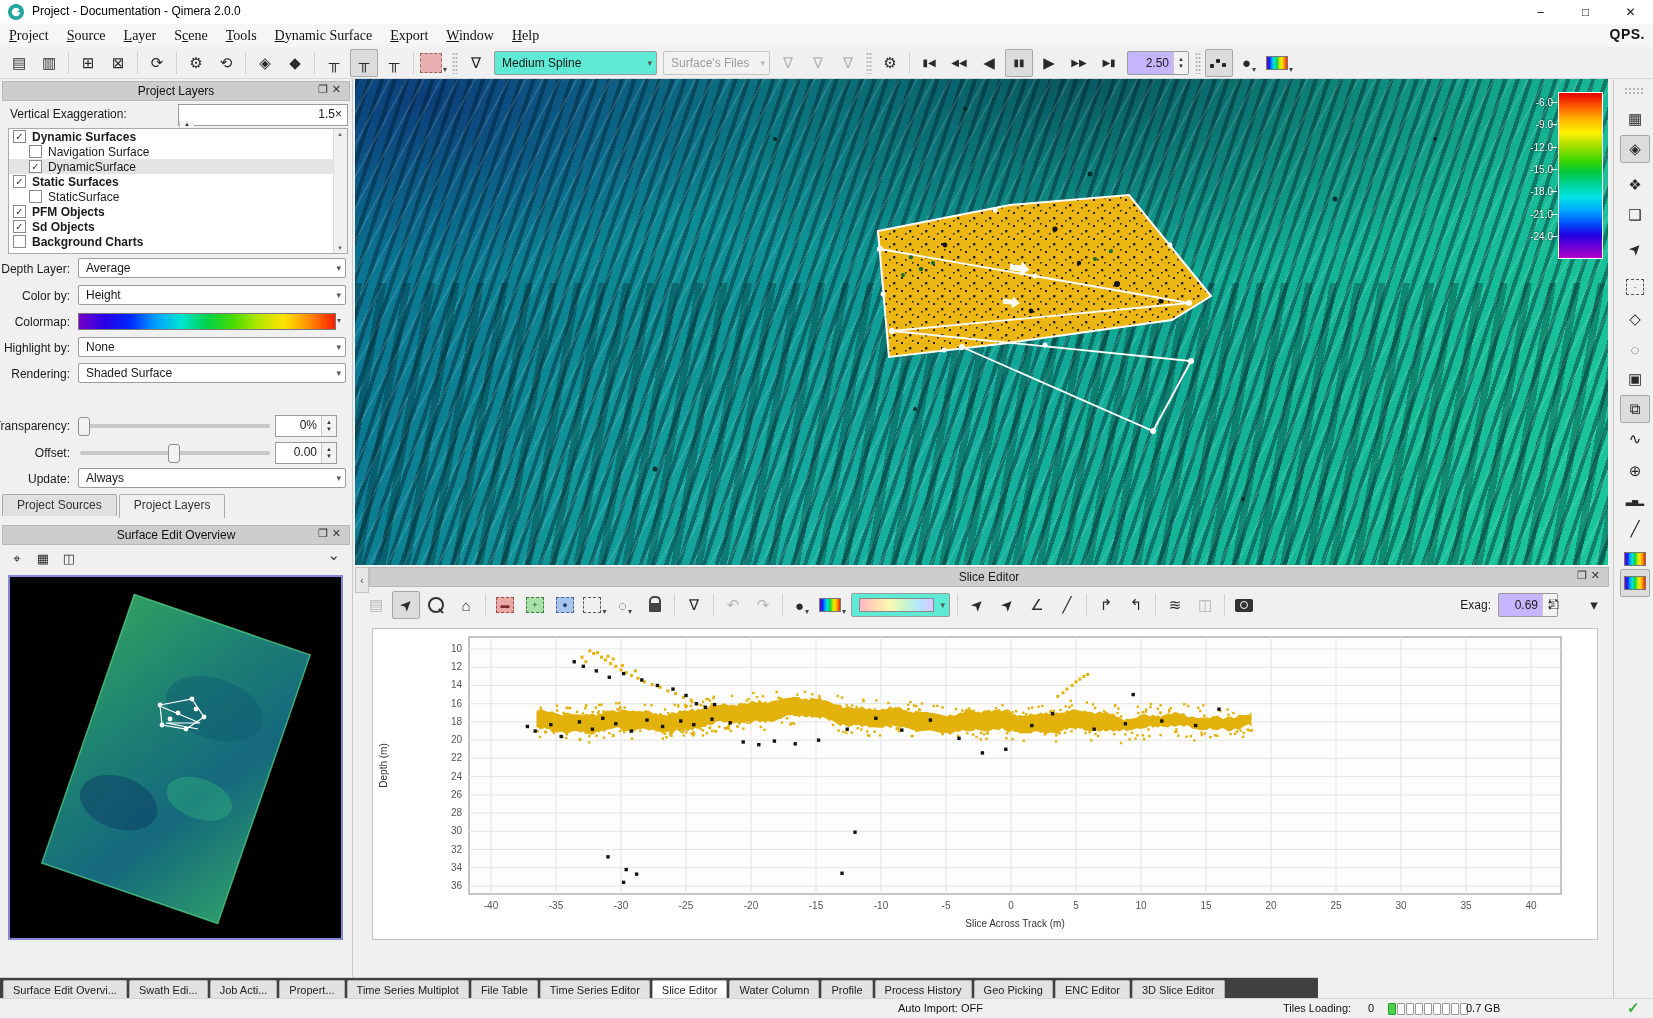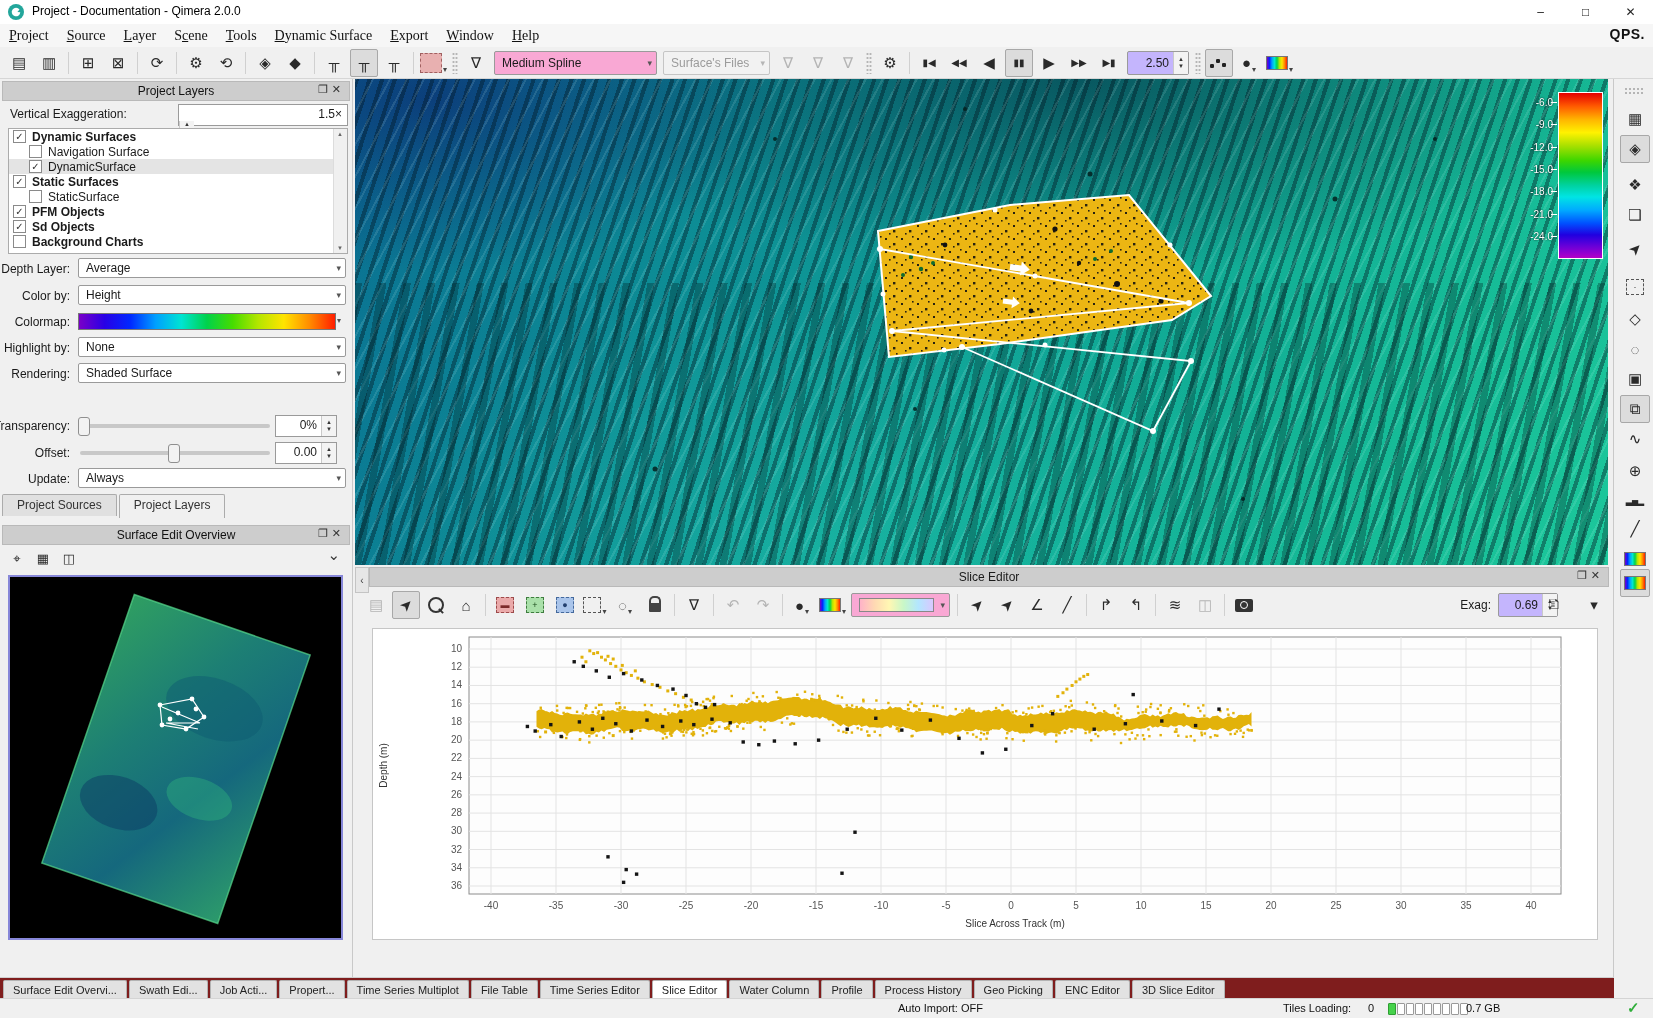--- a/index.html
+++ b/index.html
@@ -20,21 +20,21 @@
   #main-toolbar{position:absolute;left:0;top:47px;width:1653px;height:32px;background:#f0f0f0;
     border-bottom:1px solid #d6d6d6;display:flex;align-items:center;padding-left:4px;box-sizing:border-box;}
   .tbtn{display:inline-flex;align-items:center;justify-content:center;min-width:26px;height:26px;margin:0 1px;
     border:1px solid transparent;border-radius:2px;font-size:15px;color:#2a2a2a;position:relative;}
   .tbtn.active{background:#dcdcdc;border-color:#a8a8a8;}
   .tbtn.disabled{color:#b4b4b4;}
   .tbtn .caret{font-size:8px;margin-left:1px;color:#444;align-self:flex-end;padding-bottom:2px}
   .tsep{width:1px;height:22px;background:#d0d0d0;margin:0 4px;}
   .tgrip{width:6px;height:22px;margin:0 3px;background:radial-gradient(circle,#b5b5b5 1px,transparent 1.2px);background-size:3px 4px;}
   .tcombo{display:inline-flex;align-items:center;justify-content:space-between;height:22px;margin:0 3px;
-    background:#f9a8d4;border:1px solid #9a9a9a;border-radius:2px;padding:0 4px 0 7px;font-size:12px;}
+    background:#5eead4;border:1px solid #9a9a9a;border-radius:2px;padding:0 4px 0 7px;font-size:12px;}
   .tcombo.disabled{background:#f2f2f2;color:#9b9b9b;border-color:#c5c5c5;}
   .tcombo .caret{font-size:9px;color:#555;margin-left:6px}
   .tcombo.disabled .caret{color:#b5b5b5}
   .tspin{display:inline-flex;align-items:center;height:22px;margin:0 3px;background:#c4b5fd;border:1px solid #9a9a9a;border-radius:2px;}
   .tspin .sval{flex:1;text-align:right;padding-right:4px;font-size:12px;}
   .updown{display:flex;flex-direction:column;border-left:1px solid #c9c9c9;height:100%;justify-content:center;background:#f3f3f3;width:14px;align-items:center;}
   .updown span{font-size:6px;line-height:7px;color:#333;}
   .rot-45{transform:rotate(-45deg);}
   .g-pink{width:20px;height:18px;background:#e8b0b0;border:1px dashed #a06060;display:inline-block;}
   .g-grad{width:20px;height:12px;display:inline-block;border:1px solid #777;
@@ -121,21 +121,21 @@
   #slice-collapse{position:absolute;left:0;top:2px;width:12px;height:24px;background:#e6e6e6;border:1px solid #c4c4c4;
     font-size:10px;color:#444;display:flex;align-items:center;justify-content:center;}
   #slice-hdr{position:absolute;left:14px;right:4px;top:2px;height:18px;background:#cdcdcd;border:1px solid #b9b9b9;
     display:flex;align-items:center;justify-content:center;font-size:12px;}
   #slice-hdr .hicons{position:absolute;right:4px;top:1px;font-size:11px;color:#333;letter-spacing:4px;}
   #slice-toolbar{position:absolute;left:6px;top:24px;width:1100px;height:32px;display:flex;align-items:center;}
   #slice-exag{position:absolute;right:52px;top:24px;height:32px;display:flex;align-items:center;}
   #slice-extra{position:absolute;right:4px;top:24px;height:32px;display:flex;align-items:center;gap:10px;}
   #plot-box{position:absolute;left:17px;top:63px;width:1226px;height:312px;background:#fff;border:1px solid #c6c6c6;box-sizing:border-box;}
   
-  #bottom-tabs{position:absolute;left:0;top:977px;width:1614px;height:21px;background:#7f1d1d;border-top:1px solid #cfcfcf;padding-left:2px;box-sizing:border-box;}
+  #bottom-tabs{position:absolute;left:0;top:977px;width:1318px;height:21px;background:#404040;border-top:1px solid #cfcfcf;padding-left:2px;box-sizing:border-box;}
   .btab{display:inline-block;height:18px;line-height:18px;padding:0 9px;margin:2px 1px 0 1px;border:1px solid #b3b3b3;border-bottom:none;
     background:#e2e2e2;border-radius:2px 2px 0 0;font-size:11px;color:#222;vertical-align:top;}
   .btab.active{background:#fff;height:19px;font-weight:normal;}
   #statusbar{position:absolute;left:0;top:998px;width:1653px;height:20px;background:#f0f0f0;border-top:1px solid #d4d4d4;font-size:11px;color:#111;}
   #statusbar .geo{position:absolute;left:8px;top:3px;}
   #statusbar .autoimp{position:absolute;left:898px;top:3px;text-align:center;}
   #statusbar .tiles{position:absolute;left:1283px;top:3px;}
   #statusbar .tilesv{position:absolute;left:1368px;top:3px;}
   #prog{position:absolute;left:1388px;top:4px;display:flex;gap:1px;}
   #prog span{width:6px;height:10px;border:1px solid #9a9a9a;background:#fff;border-radius:1px;}

